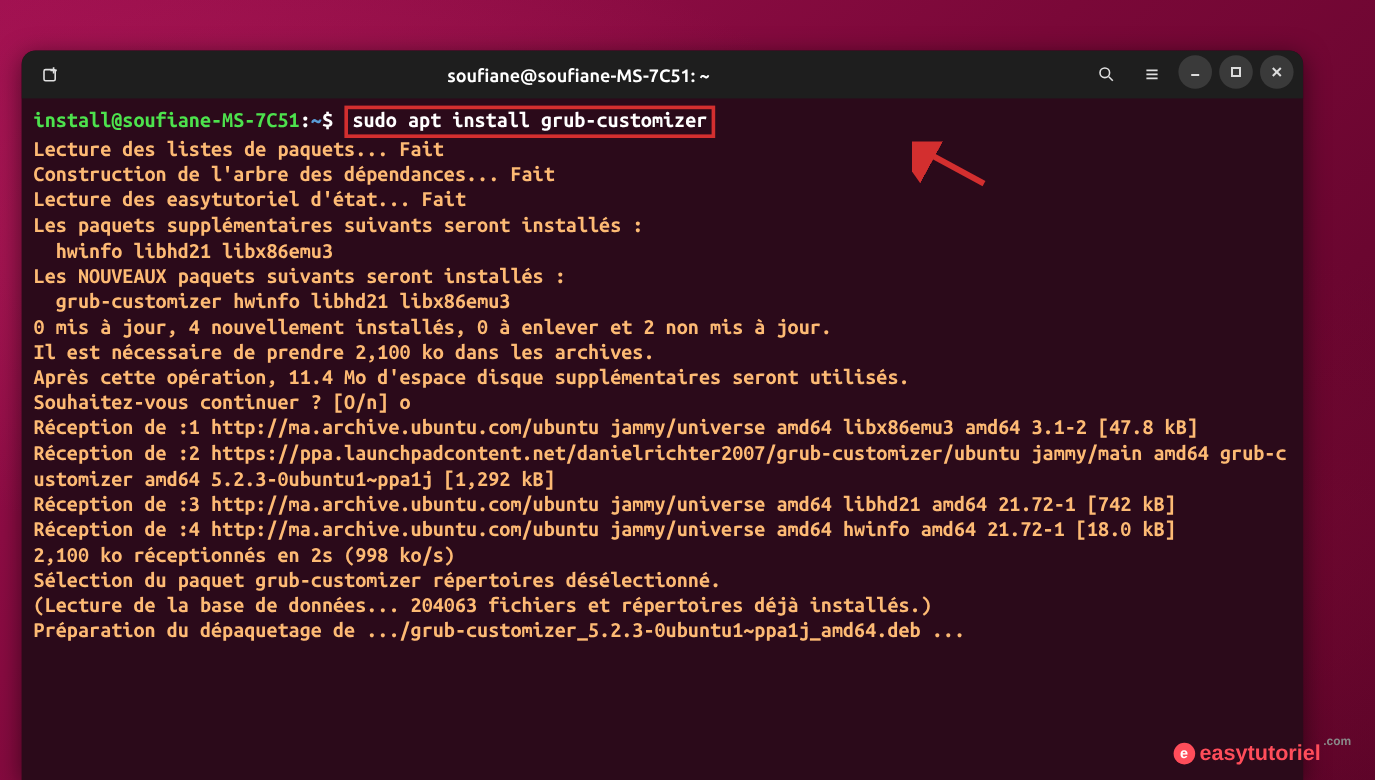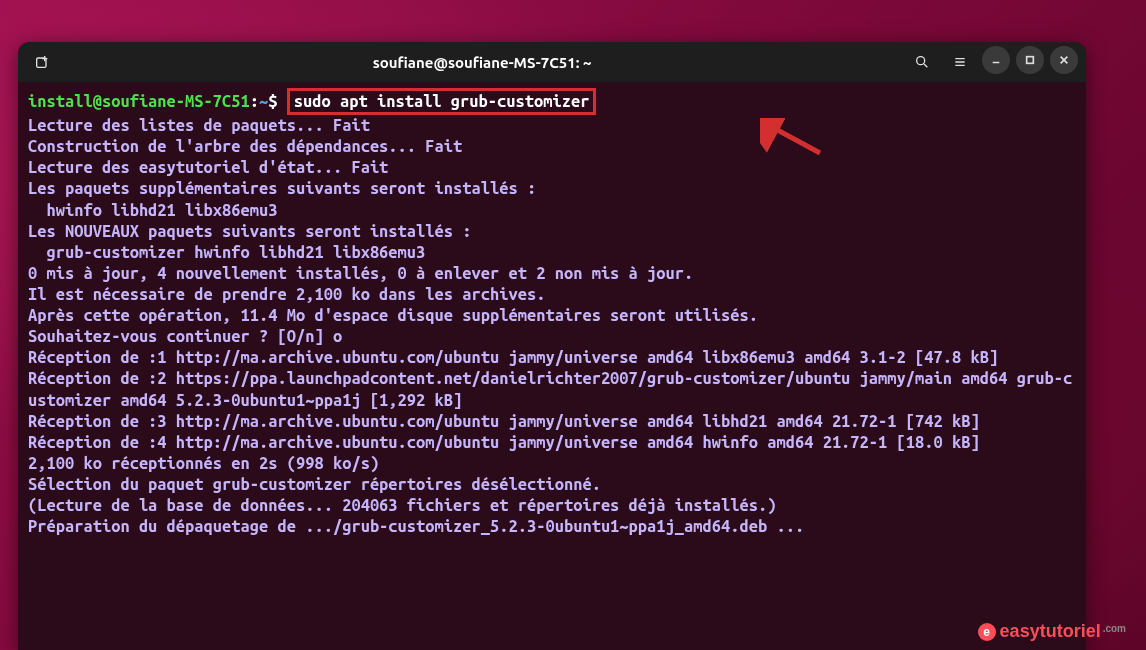--- a/index.html
+++ b/index.html
@@ -146,23 +146,23 @@
       align-items: center;
       justify-content: center;
       color: #fff;
       font-size: 12px;
       margin-right: 2px;
     }
     .watermark .com {
       font-size: 10px;
       color: #888;
       align-self: flex-end;
-      margin-bottom: 8px;
-    }
-    .out-line { color: #c4b5fd; }
+      margin-bottom: 18px;
+    }
+    .out-line { color: #fdba74; }
   </style>
 </head>
 <body>
 
 <div class="bg-pattern"></div>
 
 <div class="terminal-window">
   <div class="titlebar">
     <div class="titlebar-left">
       <div class="titlebar-btn">

